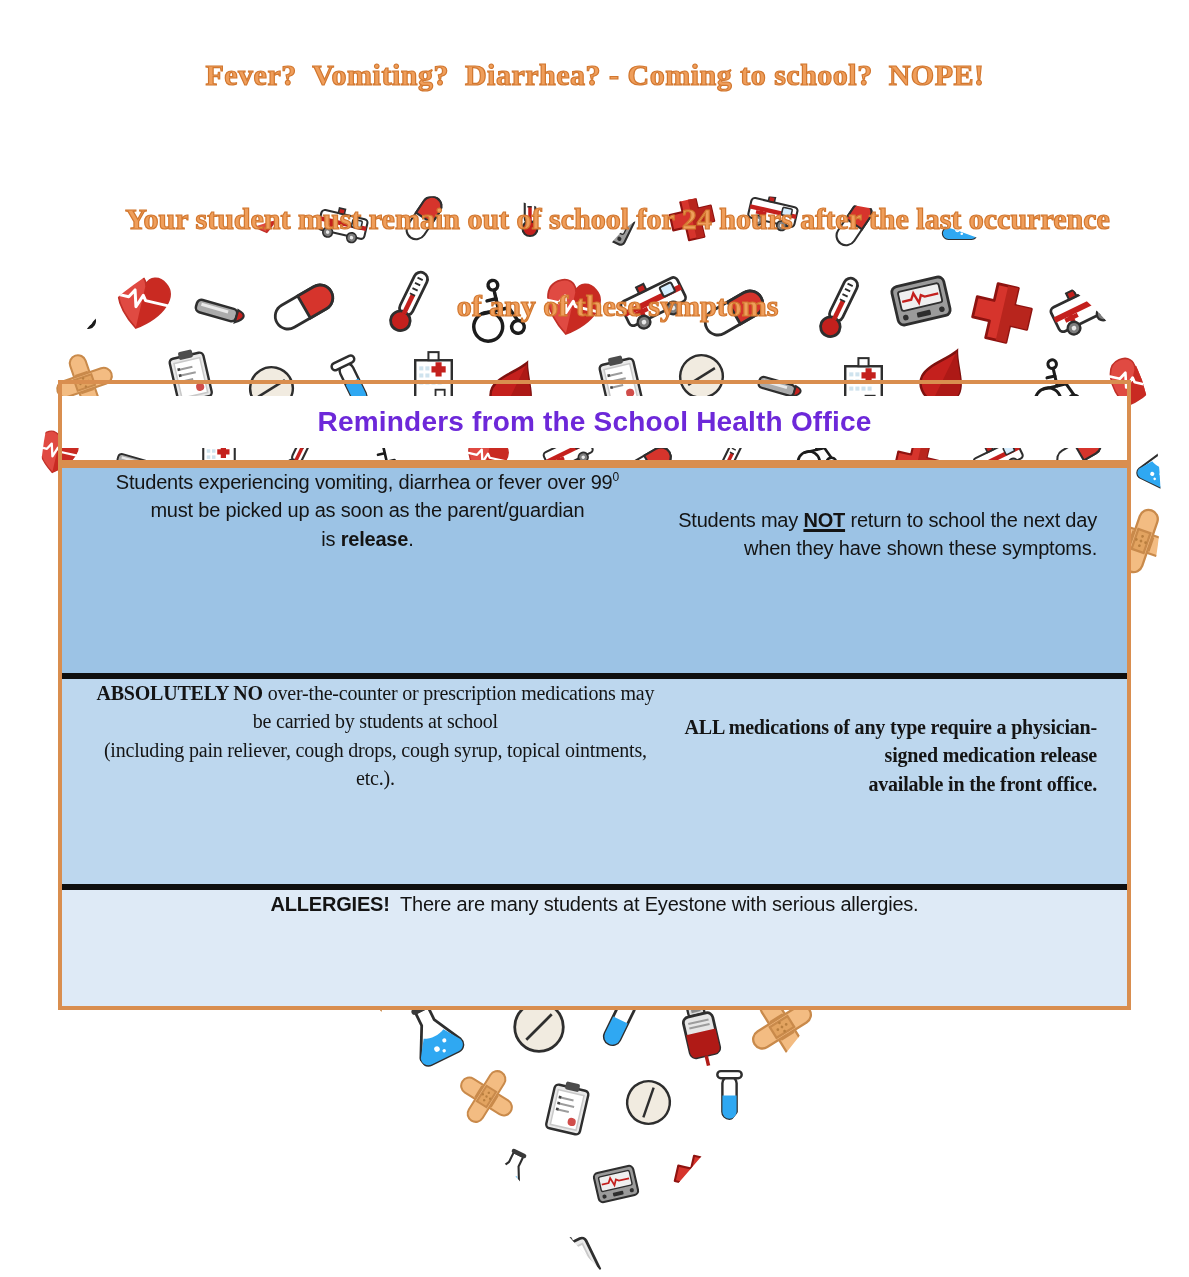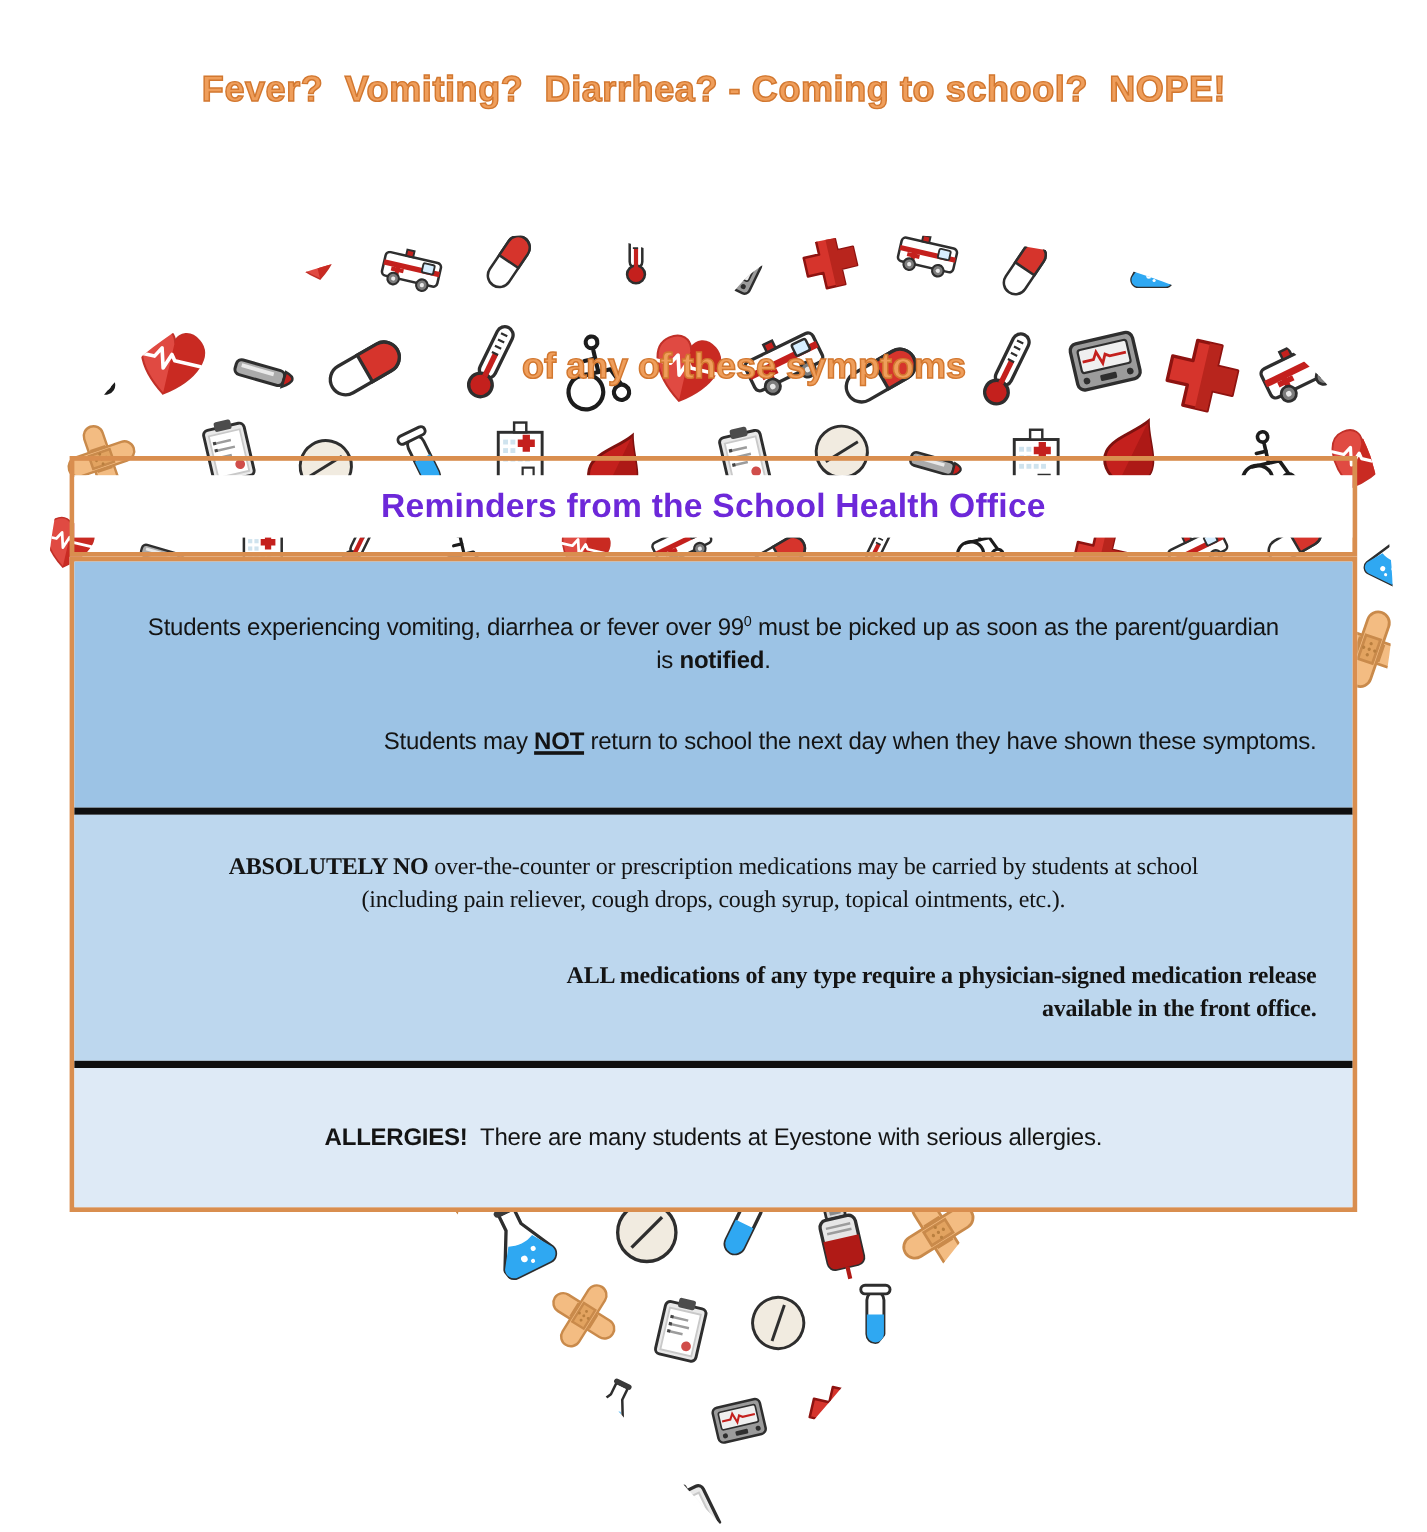--- a/index.html
+++ b/index.html
@@ -1,35 +1,35 @@
 <!DOCTYPE html>
 <html><head>
 <meta charset="utf-8">
 <style>
   html,body{margin:0;padding:0;background:#fff;}
   .page{position:relative;width:1189px;height:1277px;overflow:hidden;background:#fff;
         font-family:"Liberation Sans",sans-serif;}
 
   
   .top{position:absolute;top:0;left:1px;right:0;text-align:center;z-index:2;
-       color:#EF9E5B;-webkit-text-stroke:1.2px #D2772F;font-weight:bold;white-space:pre-wrap;}
+       color:#EF9E5B;-webkit-text-stroke:1.2px #D2772F;font-weight:bold;white-space:pre-wrap;font-family:Liberation Serif, serif;}
   .headline1{padding-top:22px;font-size:30px;letter-spacing:.5px;}
   .headline2{margin-top:25px;font-size:30px;line-height:1.45;}
 
   
   .collage{position:absolute;top:0;left:0;z-index:1;}
 
   
   .reminder{position:absolute;left:58px;top:380px;width:1073px;z-index:3;box-sizing:border-box;}
   .o-border{border:4px solid #D98E4F;box-sizing:border-box;}
   .title-box{background:transparent;height:84px;}
   .title-strip{background:#fff;margin:12px 0;height:52px;display:flex;align-items:center;justify-content:center;}
   .title-strip h2{margin:0;font-size:28px;font-weight:bold;color:#6d28d9;letter-spacing:.2px;}
   .content-box{background:#fff;}
-  .panel{display:flex;flex-direction:column;justify-content:center;text-align:center;
+  .panel{display:flex;flex-direction:row;justify-content:center;text-align:center;
          padding:0 30px;box-sizing:border-box;}
   .panel p{margin:0;font-size:20px;line-height:1.42;color:#141414;letter-spacing:-0.2px;white-space:pre-wrap;}
   .panel-1{height:205px;}
   .panel-2{height:205px;font-family:Liberation Serif, serif;}
   .panel-3{height:116px;}
   .panel-1 p + p{margin-top:38px;text-align:right;}
   .panel-2 p + p{margin-top:34px;text-align:right;}
   .panel-3 p + p{margin-top:26px;}
   .divider{height:6px;}
   b{font-weight:bold;}
@@ -405,37 +405,37 @@
         <use href="#icon-wheelchair" xlink:href="#icon-wheelchair" width="74" height="74" transform="translate(970 1236) rotate(-26 37 37)"></use>
         <use href="#icon-heart-ekg" xlink:href="#icon-heart-ekg" width="74" height="74" transform="translate(1051 1230) rotate(0 37 37)"></use>
         <use href="#icon-scalpel" xlink:href="#icon-scalpel" width="74" height="74" transform="translate(1132 1224) rotate(26 37 37)"></use>
         <use href="#icon-capsule" xlink:href="#icon-capsule" width="74" height="74" transform="translate(1213 1236) rotate(-13 37 37)"></use>
       </g>
   </svg>
 
   <div class="top" style="color: rgb(239, 158, 91);">
     <div class="headline1">Fever?  Vomiting?  Diarrhea? - Coming to school?  NOPE!</div>
     <div class="headline2">
-      <br>
+      <span>Your student must remain out of school for 24 hours after the last occurrence</span><br>
       <span>of any of these symptoms</span>
     </div>
   </div>
 
   <div class="reminder">
 
     <div class="title-box o-border" style="border-color: rgb(217, 142, 79);">
       <div class="title-strip">
         <h2>Reminders from the School Health Office</h2>
       </div>
     </div>
 
     <div class="content-box o-border" style="border-color: rgb(217, 142, 79);">
 
       <section class="panel panel-1" style="background: rgb(156, 195, 229);">
-        <p><span>Students experiencing vomiting, diarrhea or fever over 99</span><sup>0</sup><span> must be picked up as soon as the parent/guardian</span><br><span>is </span><b>notified</b><span>.</span></p>
+        <p><span>Students experiencing vomiting, diarrhea or fever over 99</span><sup>0</sup><span> must be picked up as soon as the parent/guardian</span><br><span>is </span><b>release</b><span>.</span></p>
         <p><span>Students may </span><b class="u">NOT</b><span> return to school the next day when they have shown these symptoms.</span></p>
       </section>
 
       <div class="divider" style="background: rgb(15, 15, 15);"></div>
 
       <section class="panel panel-2" style="background: rgb(189, 215, 238);">
         <p><b>ABSOLUTELY NO</b><span> over-the-counter or prescription medications may be carried by students at school</span><br><span>(including pain reliever, cough drops, cough syrup, topical ointments, etc.).</span></p>
         <p><b>ALL medications of any type require a physician-signed medication release</b><br><b>available in the front office.</b></p>
       </section>
 

